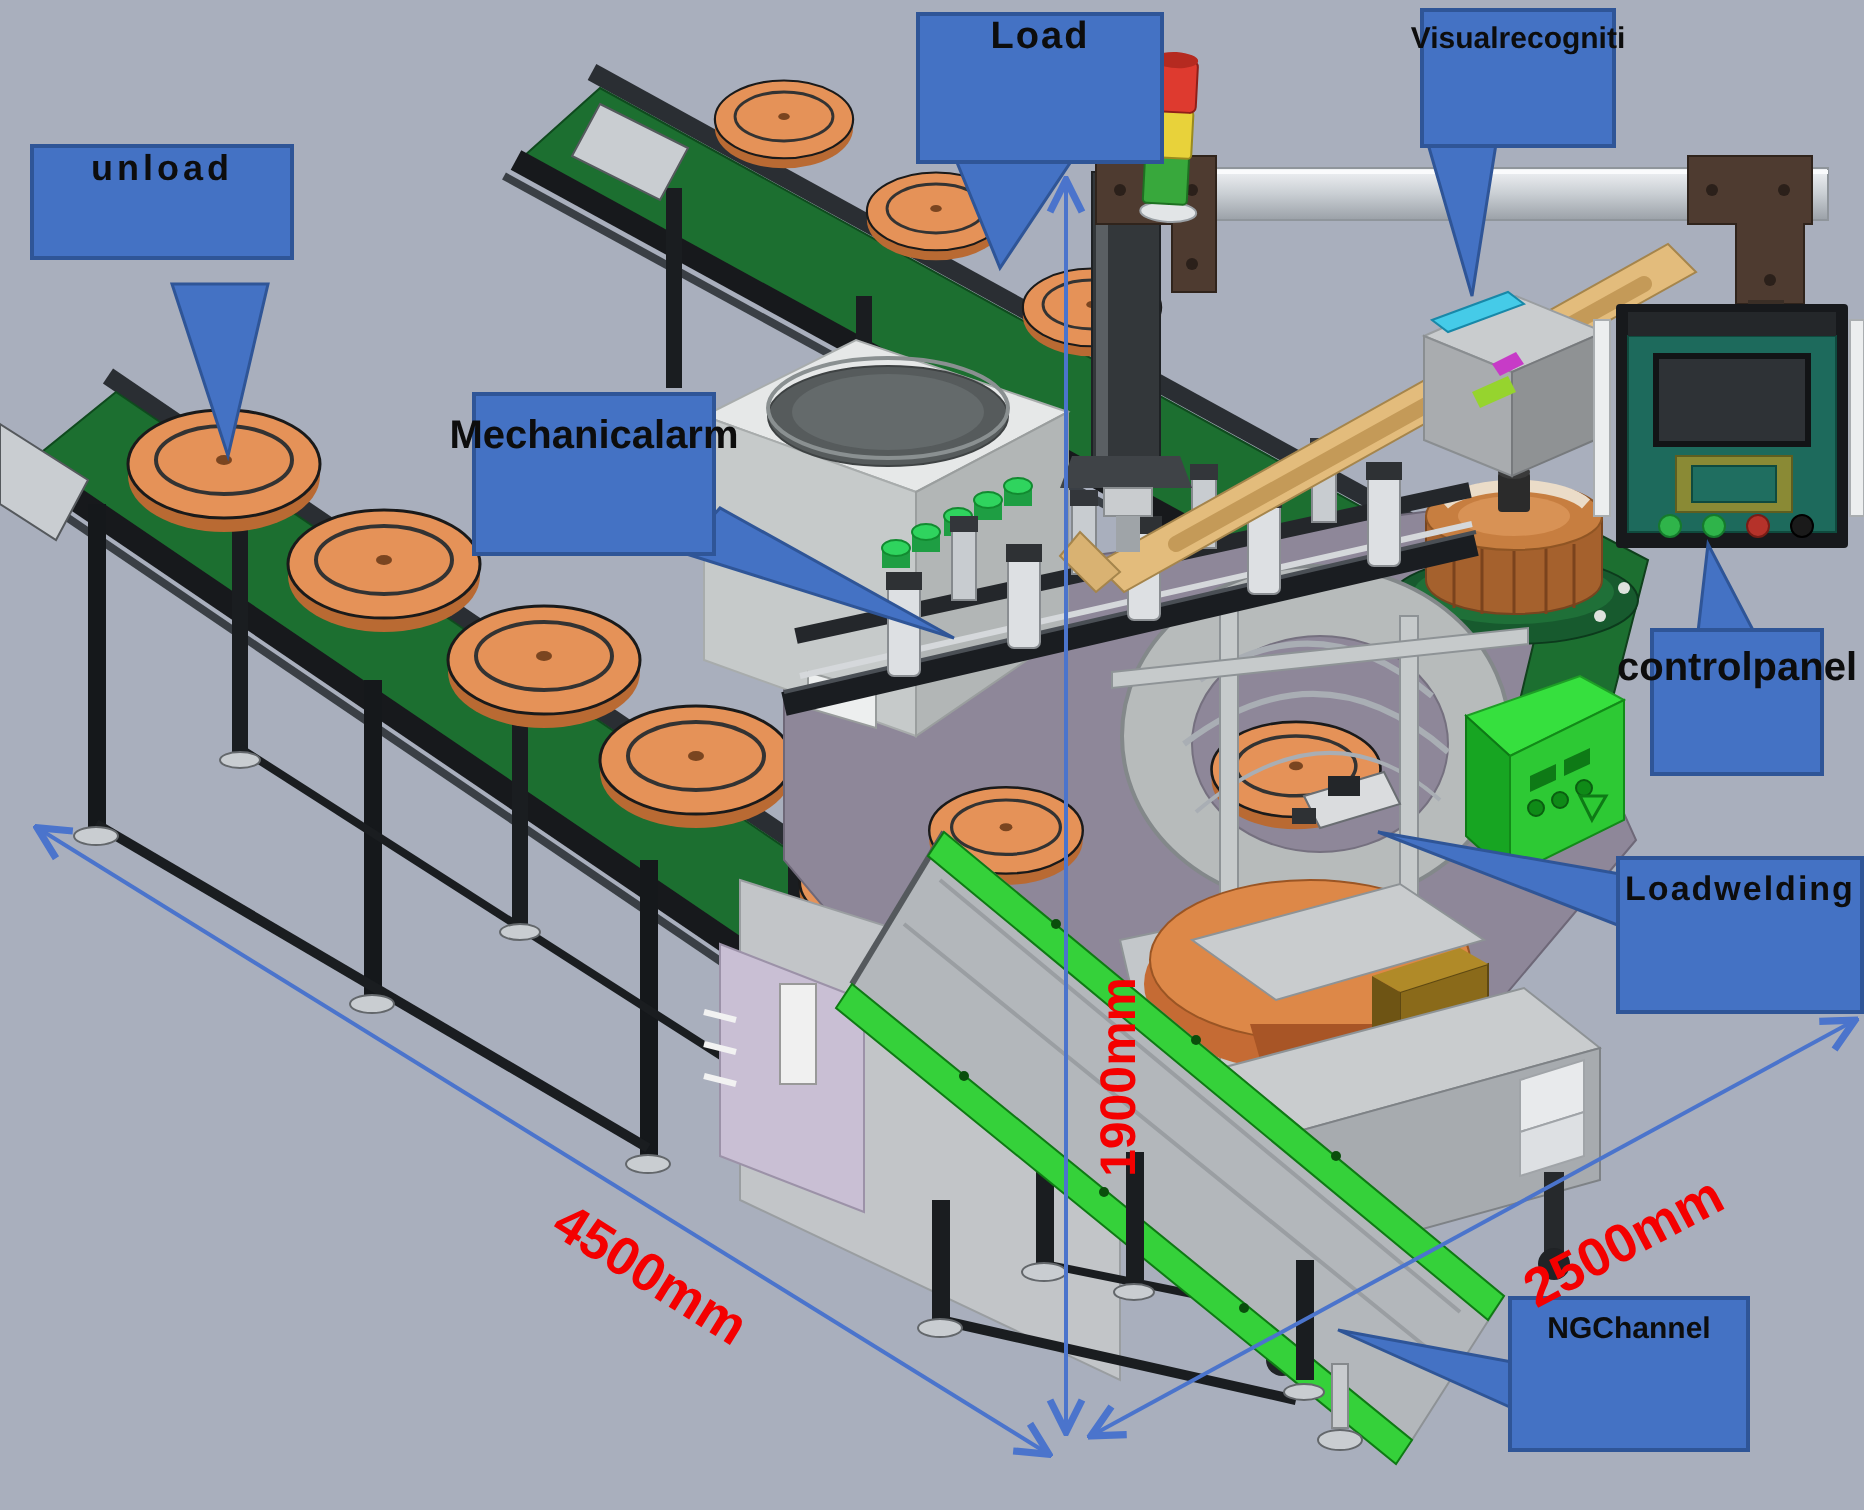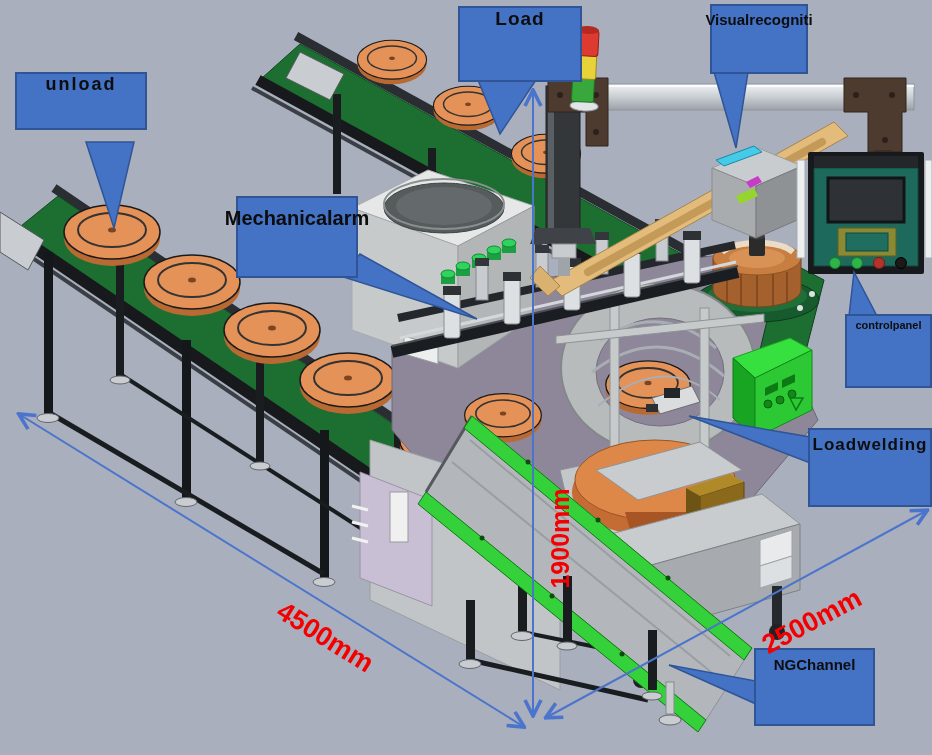--- a/index.html
+++ b/index.html
@@ -7,21 +7,21 @@
          font-family:"Liberation Sans",sans-serif;}
   .stage svg{position:absolute;left:0;top:0;}
   .callout{position:absolute;background:#4472C4;border:2px solid #2F5597;color:#0D0D0D;
            font-weight:bold;display:flex;flex-direction:row;justify-content:center;
            align-items:flex-start;text-align:center;z-index:5;}
   .c-line:empty{display:none}
   .co-unload{left:15px;top:72px;width:128px;height:54px;font-size:18px;letter-spacing:2px}
   .co-load{left:458px;top:6px;width:120px;height:72px;font-size:19px;letter-spacing:1px}
   .co-visual{left:710px;top:4px;width:94px;height:66px;font-size:15px;line-height:1.9}
   .co-mech{left:236px;top:196px;width:118px;height:78px;font-size:20px;line-height:2.0}
-  .co-control{left:845px;top:314px;width:83px;height:70px;font-size:11px;line-height:1.8}
+  .co-control{left:825px;top:314px;width:83px;height:70px;font-size:20px;line-height:1.8}
   .co-laser{left:808px;top:428px;width:120px;height:75px;font-size:17px;line-height:1.8;letter-spacing:1px}
   .co-ng{left:754px;top:648px;width:117px;height:74px;font-size:15px;line-height:2.0}
   .dim{position:absolute;color:#F40000;font-weight:bold;white-space:nowrap;z-index:6;}
   .dim-4500{left:240px;top:622px;width:170px;text-align:center;font-size:27px;transform:rotate(32deg)}
   .dim-1900{left:480px;top:524px;width:160px;text-align:center;font-size:25px;transform:rotate(-90deg)}
   .dim-2500{left:727px;top:606px;width:170px;text-align:center;font-size:27px;transform:rotate(-28deg)}
 </style>
 </head>
 <body>
 

